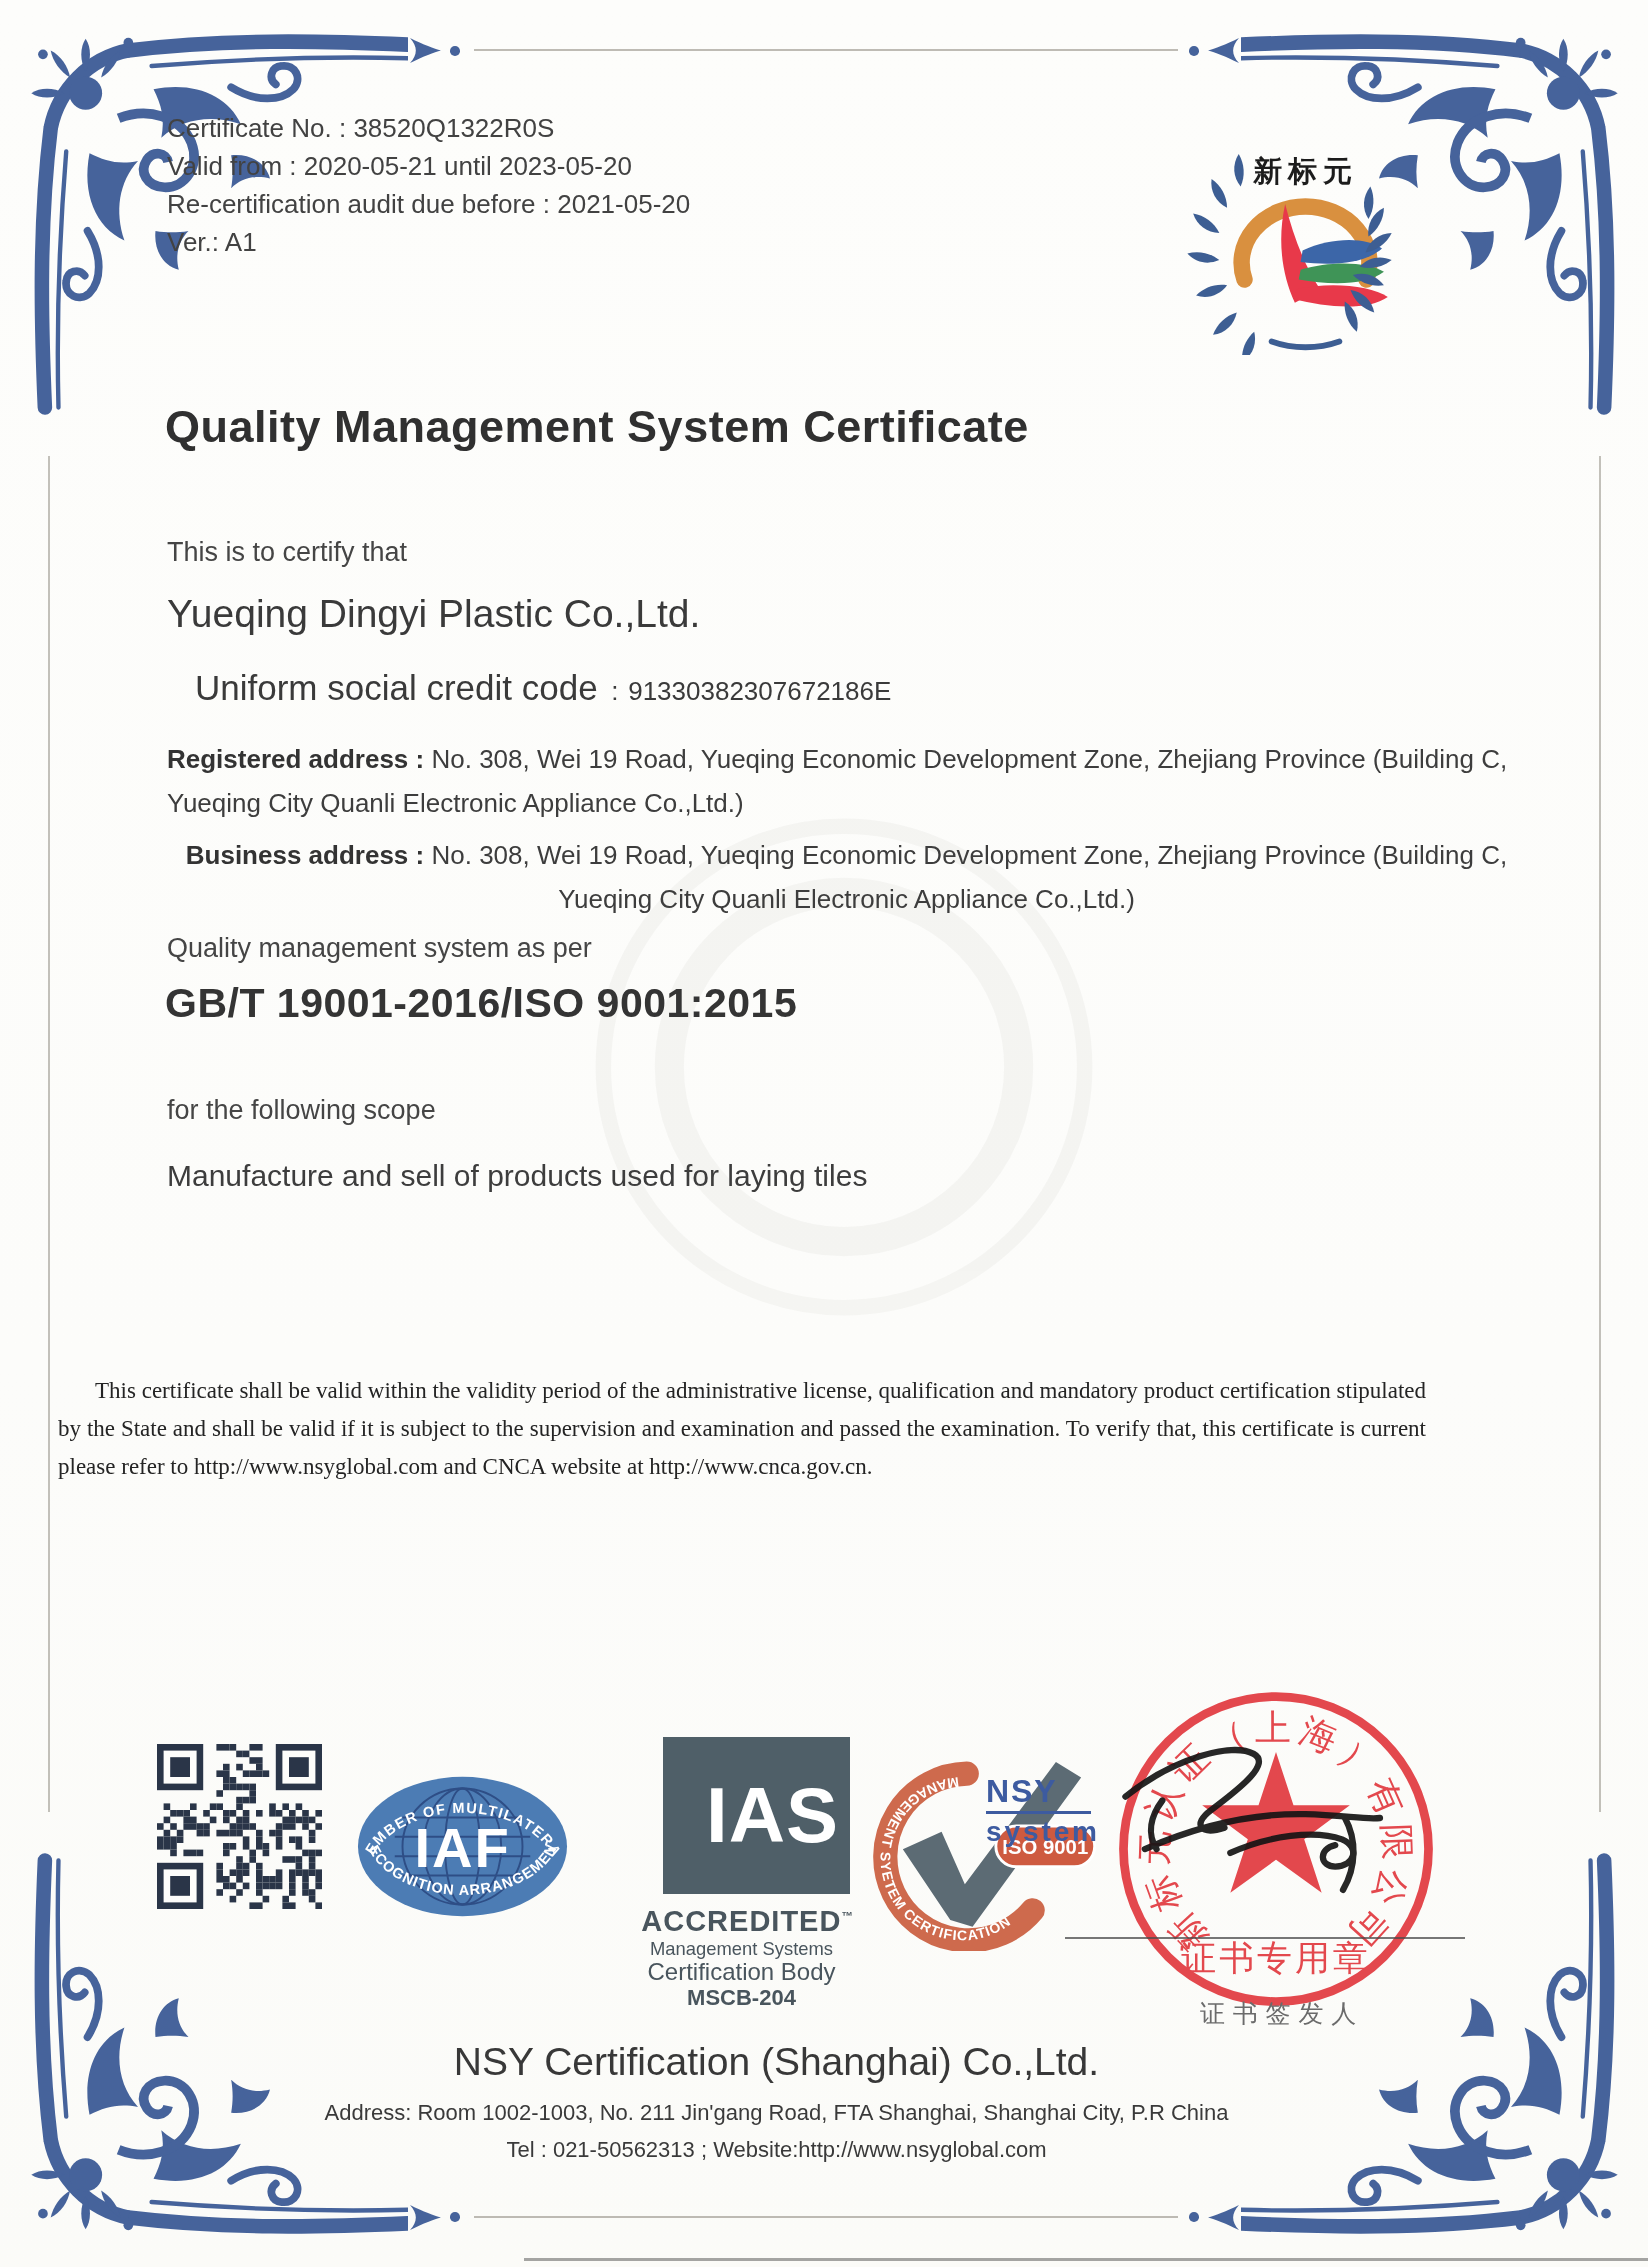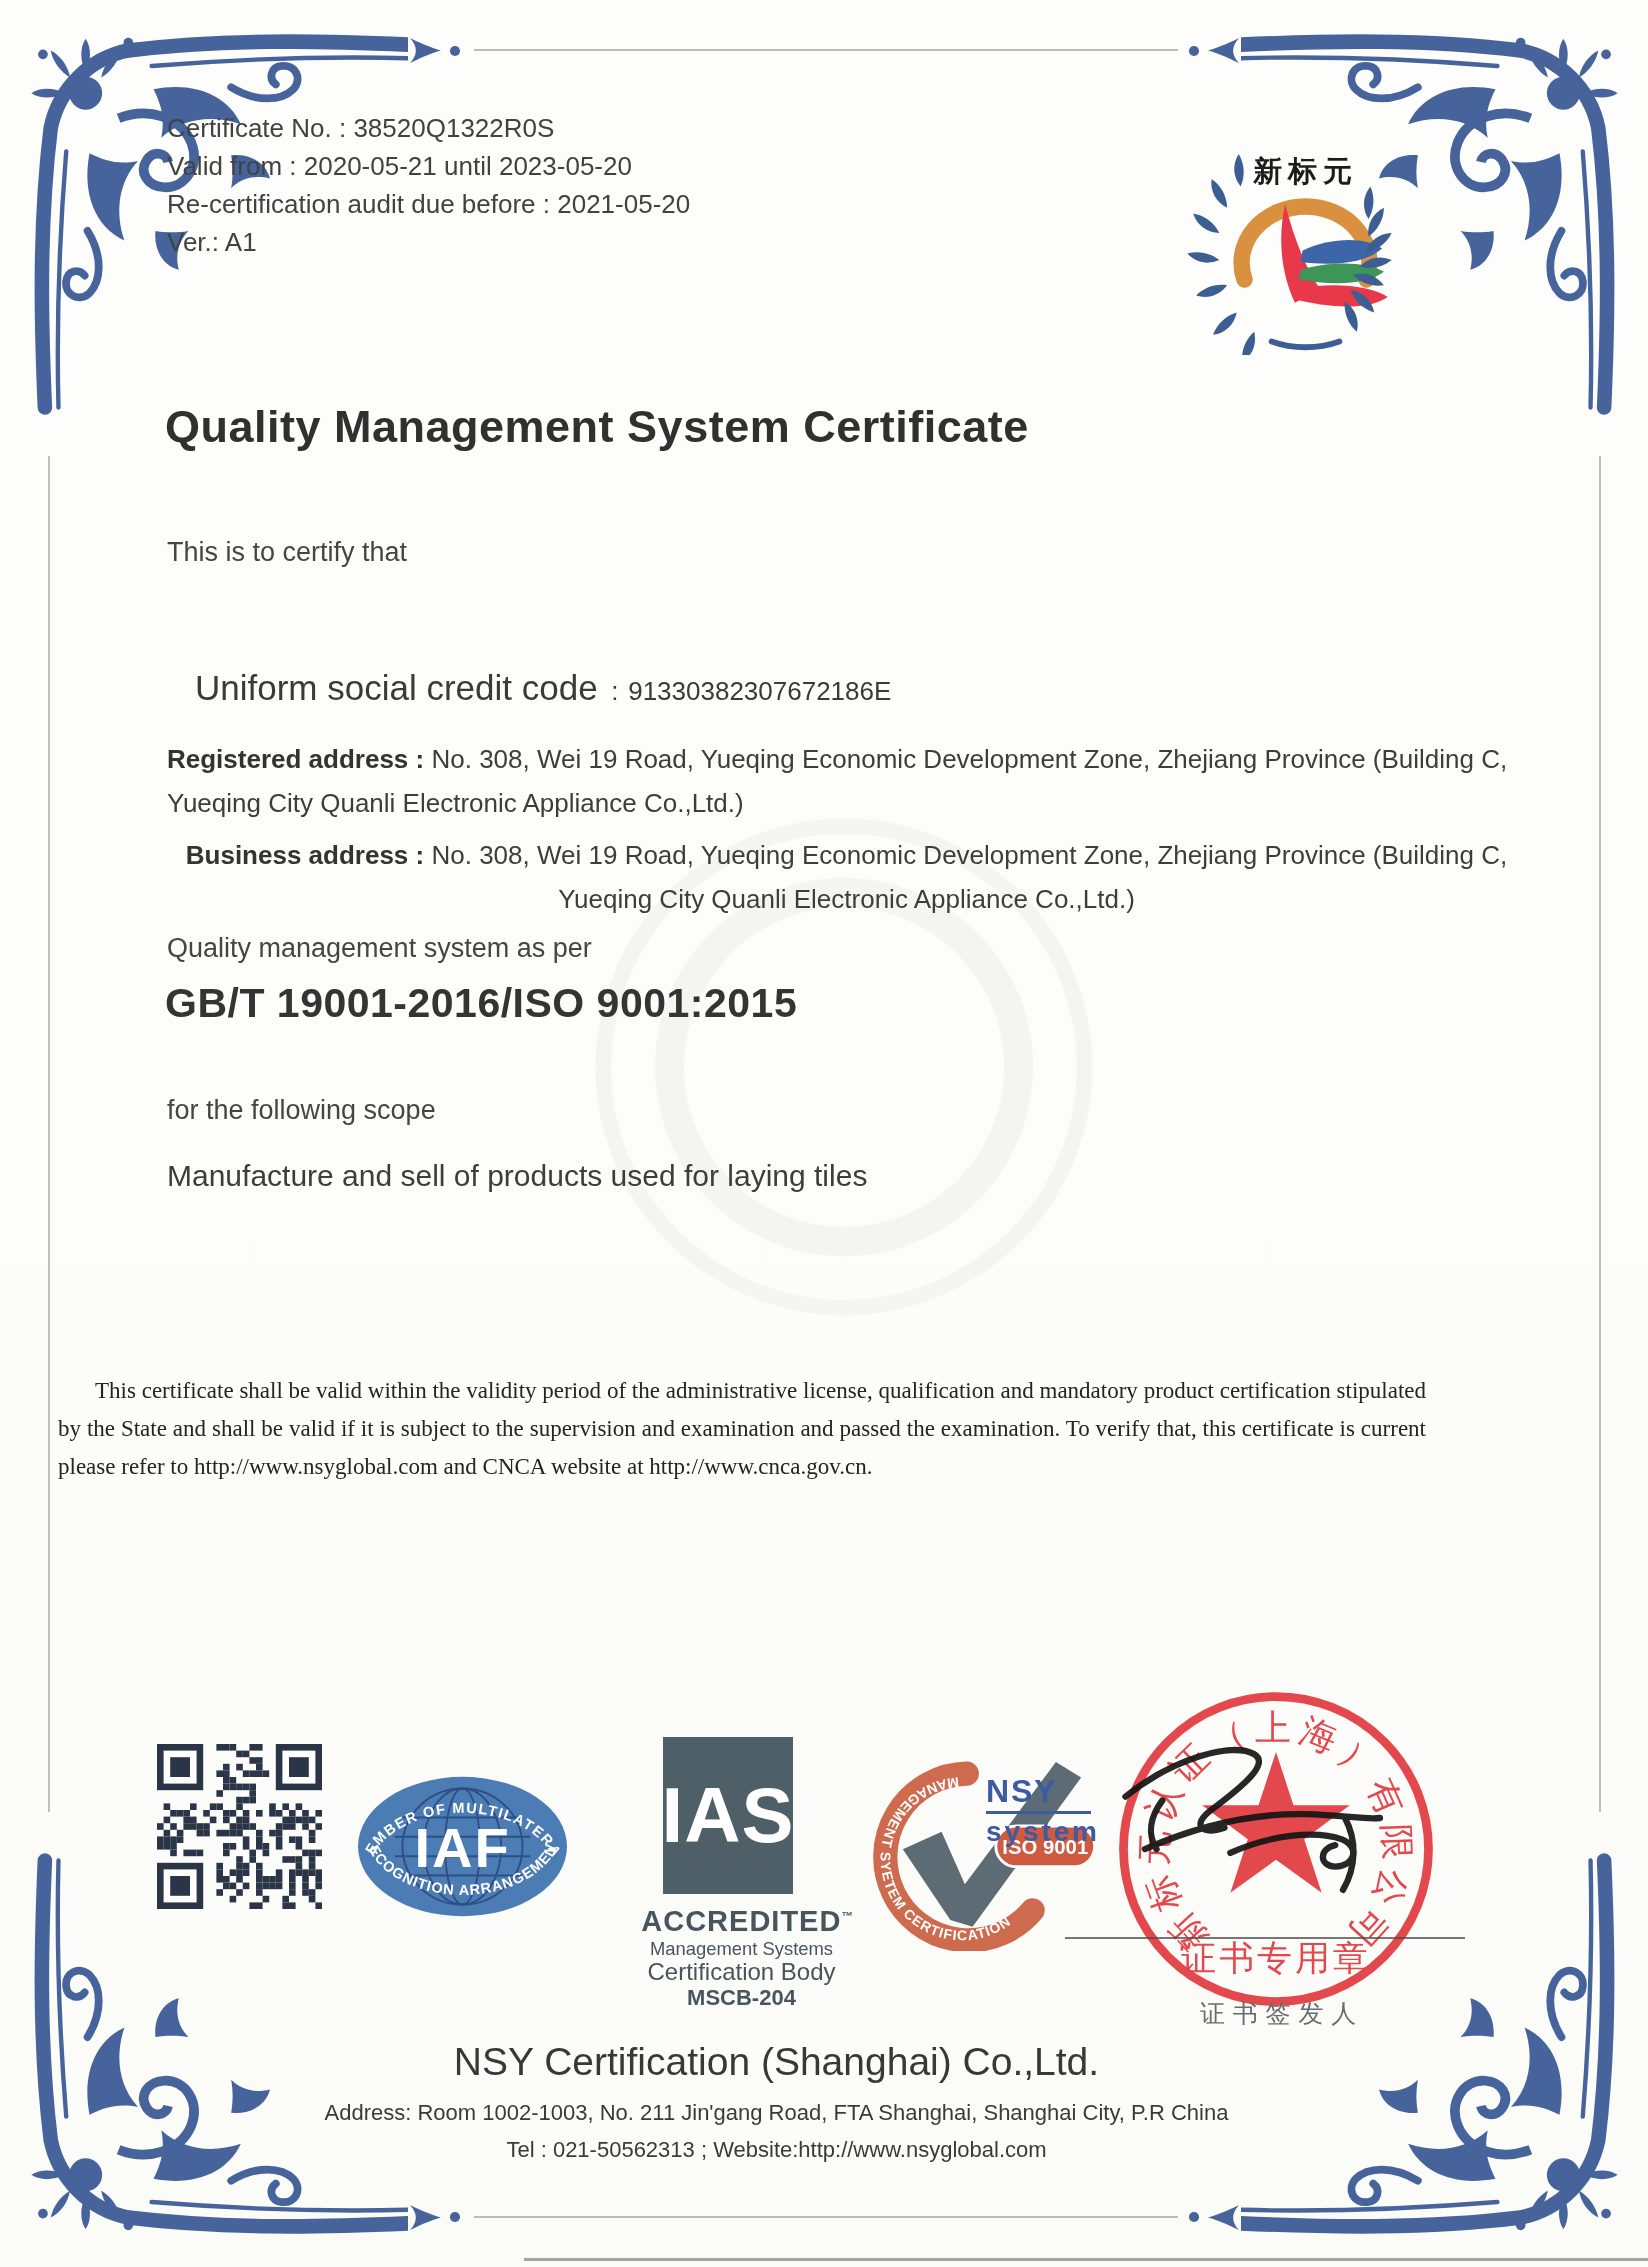--- a/index.html
+++ b/index.html
@@ -29,22 +29,22 @@
   .addr{left:167px;top:737px;width:1359px;font-size:26px;line-height:44px;color:#3d3d3d;}
   .addr2{top:833px;text-align:center;}
   .addr b{color:#333;}
   .asper{left:167px;top:933px;font-size:27px;color:#454545;}
   .standard{left:165px;top:980px;font-size:41px;font-weight:bold;color:#343434;letter-spacing:0.5px;}
   .scopeintro{left:167px;top:1095px;font-size:27px;color:#454545;}
   .scope{left:167px;top:1159px;font-size:30px;color:#3d3d3d;}
   .legal{left:58px;top:1372px;width:1368px;font-family:"Liberation Serif",serif;
          font-size:23px;line-height:38px;color:#242424;text-align:justify;text-indent:37px;}
   
-  .ias-square{left:663px;top:1737px;width:130px;height:157px;background:#4F5F68;
-              display:flex;align-items:center;justify-content:center;}
+  .ias-square{left:663px;top:1737px;width:155px;height:157px;background:#4F5F68;
+              display:flex;align-items:center;justify-content:center;padding-left:32px;}
   .ias-square span{color:#fff;font-size:78px;font-weight:bold;letter-spacing:1px;}
   .ias-text{left:629px;top:1900px;width:225px;text-align:center;color:#49555D;}
   .ias-acc{font-size:29px;font-weight:bold;letter-spacing:1px;line-height:31px;text-align:right;}
   .ias-tm{font-size:11.6px;vertical-align:super;}
   .ias-l1{font-size:18.4px;line-height:23px;}
   .ias-l2{font-size:24px;line-height:23px;}
   .ias-code{font-size:22px;font-weight:bold;line-height:29px;}
   .nsy-brand{left:986px;top:1745px;color:#3D5BA0;margin-top:30px;}
   .nsy-brand .n1{font-size:32px;font-weight:bold;letter-spacing:1.9px;line-height:33px;}
   .nsy-brand .rule{width:105px;height:2.9px;background:#3D5BA0;margin-top:2.9px;}
@@ -162,20 +162,21 @@
         <use href="#wleaf" transform="translate(190,46) rotate(-135) scale(-1.4,1.4)"></use>
         <use href="#wleaf" transform="translate(194,176) rotate(-5) scale(-1.4,1.4)"></use>
         <use href="#wleaf" transform="translate(176,196) rotate(20) scale(-1.4,1.4)"></use>
         <path d="M 88,206 C 110,214 136,214 158,206" stroke="#3D5E93" stroke-width="6" fill="none" stroke-linecap="round"></path>
       </g>
     </g>
   </svg>
 
   <div class="abs title">Quality Management System Certificate</div>
   <div class="abs certify">This is to certify that</div>
+  <div class="abs company">Yueqing Dingyi Plastic Co.,Ltd.</div>
   <div class="abs creditline">
     <span class="lbl">Uniform social credit code</span>
     <span class="sep">:</span>
     <span class="code">91330382307672186E</span>
   </div>
   <div class="abs addr">
     <b>Registered address :</b>
     <span>No. 308, Wei 19 Road, Yueqing Economic Development Zone, Zhejiang Province (Building C, Yueqing City Quanli Electronic Appliance Co.,Ltd.)</span>
   </div>
   <div class="abs addr addr2">

